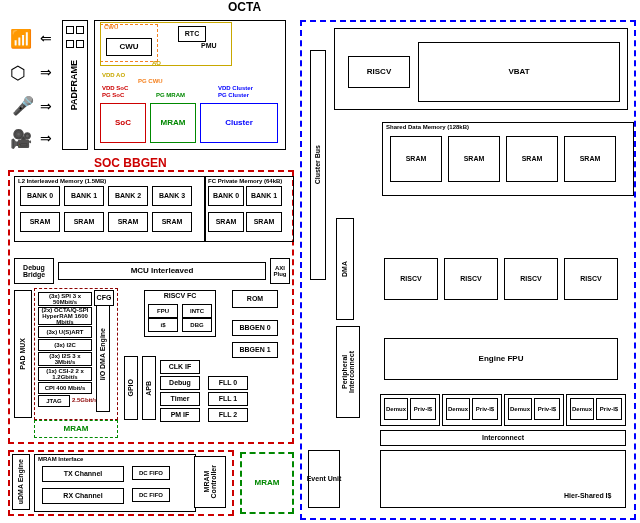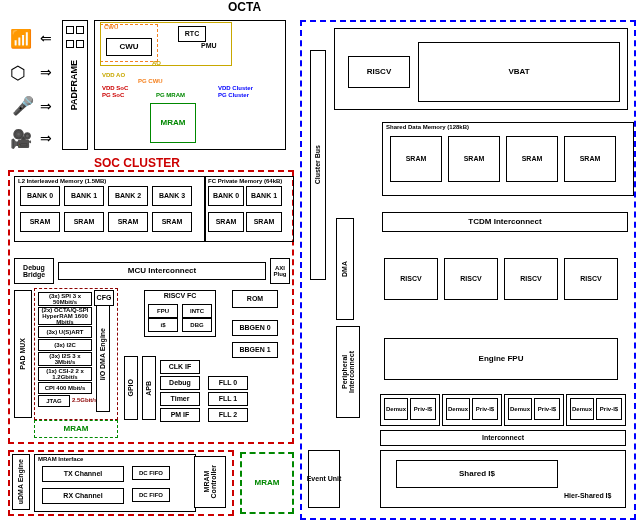--- a/index.html
+++ b/index.html
@@ -60,44 +60,46 @@
 <span class="lbl xxs" style="left:152px;top:60px;color:#c8a800">AO</span>
 
 <span class="lbl xxs" style="left:102px;top:72px;color:#c8a800">VDD AO</span>
 <span class="lbl xxs" style="left:138px;top:78px;color:#f58220">PG CWU</span>
 <span class="lbl xxs" style="left:102px;top:85px;color:#c00">VDD SoC</span>
 <span class="lbl xxs" style="left:102px;top:92px;color:#c00">PG SoC</span>
 <span class="lbl xxs" style="left:156px;top:92px;color:#080">PG MRAM</span>
 <span class="lbl xxs" style="left:218px;top:85px;color:#00f">VDD Cluster</span>
 <span class="lbl xxs" style="left:218px;top:92px;color:#00f">PG Cluster</span>
 
+<div class="box red thin sm" style="left:100px;top:103px;width:44px;height:38px;color:#c00">SoC</div>
 <div class="box green thin sm" style="left:150px;top:103px;width:44px;height:38px;color:#080">MRAM</div>
-
-<span class="lbl" style="left:94px;top:156px;font-size:12px;color:#c00">SOC CLUSTER</span>
+<div class="box blue thin sm" style="left:200px;top:103px;width:76px;height:38px;color:#00f">Cluster</div>
+
+<span class="lbl" style="left:94px;top:156px;font-size:12px;color:#c00">SOC BBGEN</span>
 <div class="box red dash nofill thk" style="left:8px;top:170px;width:282px;height:270px"></div>
 
 <div class="box thin nofill xxs" style="left:14px;top:176px;width:184px;height:62px;justify-content:flex-start;align-items:flex-start;padding:1px 3px">L2 Interleaved Memory (1.5MB)</div>
 <div class="box thin xs" style="left:20px;top:186px;width:38px;height:18px">BANK 0</div>
 <div class="box thin xs" style="left:64px;top:186px;width:38px;height:18px">BANK 1</div>
 <div class="box thin xs" style="left:108px;top:186px;width:38px;height:18px">BANK 2</div>
 <div class="box thin xs" style="left:152px;top:186px;width:38px;height:18px">BANK 3</div>
 <div class="box thin xs" style="left:20px;top:212px;width:38px;height:18px">SRAM</div>
 <div class="box thin xs" style="left:64px;top:212px;width:38px;height:18px">SRAM</div>
 <div class="box thin xs" style="left:108px;top:212px;width:38px;height:18px">SRAM</div>
 <div class="box thin xs" style="left:152px;top:212px;width:38px;height:18px">SRAM</div>
 
 <div class="box thin nofill xxs" style="left:204px;top:176px;width:82px;height:62px;justify-content:flex-start;align-items:flex-start;padding:1px 3px">FC Private Memory (64kB)</div>
 <div class="box thin xs" style="left:208px;top:186px;width:34px;height:18px">BANK 0</div>
 <div class="box thin xs" style="left:246px;top:186px;width:34px;height:18px">BANK 1</div>
 <div class="box thin xs" style="left:208px;top:212px;width:34px;height:18px">SRAM</div>
 <div class="box thin xs" style="left:246px;top:212px;width:34px;height:18px">SRAM</div>
 
 <div class="box thin xs" style="left:14px;top:258px;width:38px;height:24px;white-space:pre">Debug
 Bridge</div>
-<div class="box thin sm" style="left:58px;top:262px;width:206px;height:16px">MCU Interconnect</div>
+<div class="box thin sm" style="left:58px;top:262px;width:206px;height:16px">MCU Interleaved</div>
 <div class="box thin xxs" style="left:270px;top:258px;width:18px;height:24px;white-space:pre">AXI
 Plug</div>
 
 <div class="box thin" style="left:14px;top:290px;width:16px;height:126px">
       <span class="vlabel xs">PAD MUX</span>
     </div>
 
 <div class="box darkred dash nofill thin" style="left:34px;top:288px;width:82px;height:130px"></div>
 <div class="box thin xxs" style="left:38px;top:292px;width:52px;height:12px">(3x) SPI
 3 x 50Mbit/s</div>
@@ -170,21 +172,20 @@
 <div class="box thin" style="left:310px;top:50px;width:14px;height:228px">
       <span class="vlabel xs">Cluster Bus</span>
     </div>
 
 <div class="box thin nofill xxs" style="left:382px;top:122px;width:244px;height:70px;justify-content:flex-start;align-items:flex-start;padding:1px 3px">Shared Data Memory (128kB)</div>
 <div class="box thin xs" style="left:390px;top:136px;width:50px;height:44px">SRAM</div>
 <div class="box thin xs" style="left:448px;top:136px;width:50px;height:44px">SRAM</div>
 <div class="box thin xs" style="left:506px;top:136px;width:50px;height:44px">SRAM</div>
 <div class="box thin xs" style="left:564px;top:136px;width:50px;height:44px">SRAM</div>
 
-<div class="box thin sm" style="left:382px;top:212px;width:244px;height:18px">TCDM Interconnect</div>
 
 <div class="box thin" style="left:336px;top:218px;width:16px;height:100px">
       <span class="vlabel xs">DMA</span>
     </div>
 
 <div class="box thin xs" style="left:384px;top:258px;width:52px;height:40px">RISCV</div>
 <div class="box thin xs" style="left:444px;top:258px;width:52px;height:40px">RISCV</div>
 <div class="box thin xs" style="left:504px;top:258px;width:52px;height:40px">RISCV</div>
 <div class="box thin xs" style="left:564px;top:258px;width:52px;height:40px">RISCV</div>
 
@@ -206,16 +207,15 @@
 <div class="box thin xxs" style="left:508px;top:398px;width:22px;height:20px">Demux</div>
 <div class="box thin xxs" style="left:534px;top:398px;width:24px;height:20px">Priv-I$</div>
 <div class="box thin xxs" style="left:570px;top:398px;width:22px;height:20px">Demux</div>
 <div class="box thin xxs" style="left:596px;top:398px;width:24px;height:20px">Priv-I$</div>
 
 <div class="box thin xs" style="left:380px;top:430px;width:244px;height:14px">Interconnect</div>
 
 <div class="box thin xs" style="left:308px;top:450px;width:30px;height:56px;white-space:pre">Event Unit</div>
 
 <div class="box thin nofill" style="left:380px;top:450px;width:244px;height:56px"></div>
-<div class="box thin sm" style="left:396px;top:460px;width:160px;height:26px">Shared I$</div>
 <span class="lbl xs" style="left:564px;top:492px">Hier-Shared I$</span>
 
 </div>
 
 </body></html>

